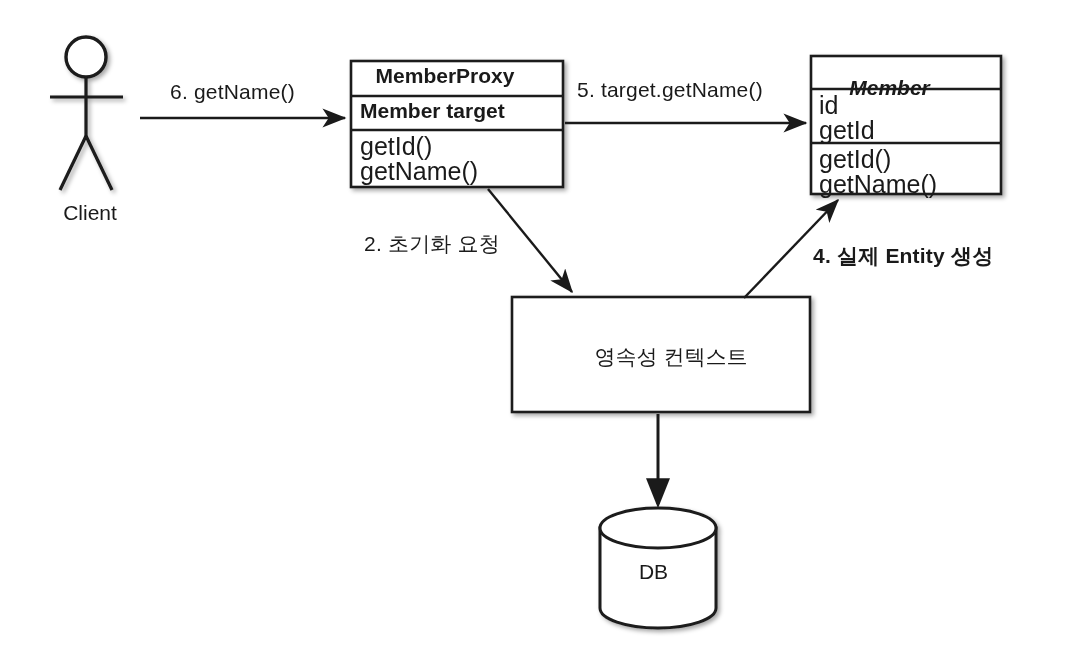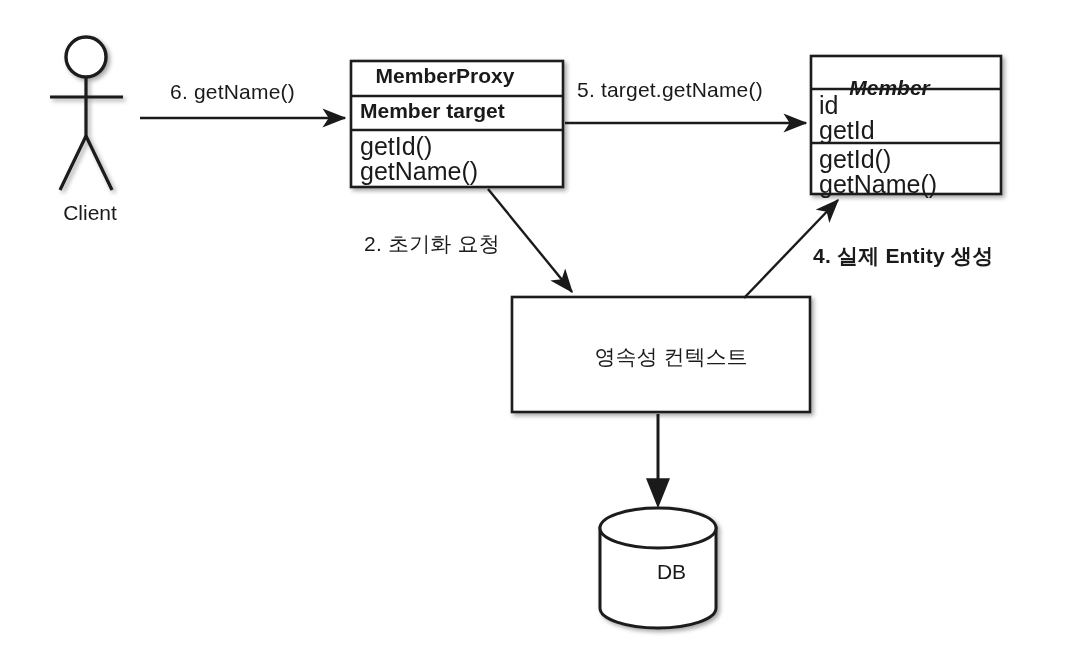--- a/index.html
+++ b/index.html
@@ -124,20 +124,20 @@
   <div class="lbl class-row" style="left:360px; top:157px; width:200px;">getName()</div>
 
   <div class="lbl class-title" style="left:811px; top:76px; width:157px;font-style:italic;">Member</div>
   <div class="lbl class-row" style="left:819px; top:91px; width:180px;">id</div>
   <div class="lbl class-row" style="left:819px; top:116px; width:180px;">getId</div>
   <div class="lbl class-row" style="left:819px; top:145px; width:180px;">getId()</div>
   <div class="lbl class-row" style="left:819px; top:170px; width:180px;">getName()</div>
 
   <div class="lbl box-label" style="left:512px; top:343px; width:298px;padding-left:10px;">영속성 컨텍스트</div>
 
-  <div class="lbl db-label" style="left:600px; top:560px; width:107px;padding-left:18px;">DB</div>
+  <div class="lbl db-label" style="left:600px; top:560px; width:107px;">DB</div>
 
   <div class="lbl msg-label" style="left:170px; top:80px;">6. getName()</div>
   <div class="lbl msg-label" style="left:364px; top:230px;">2. 초기화 요청</div>
   <div class="lbl msg-label" style="left:813px; top:242px;font-weight:bold;">4. 실제 Entity 생성</div>
   <div class="lbl msg-label" style="left:577px; top:78px;">5. target.getName()</div>
 
 </div>
 
 </body></html>

